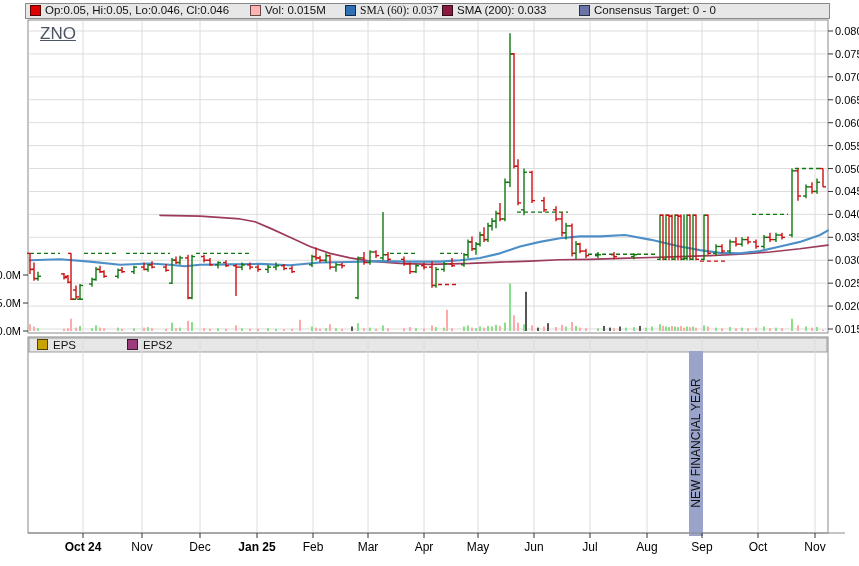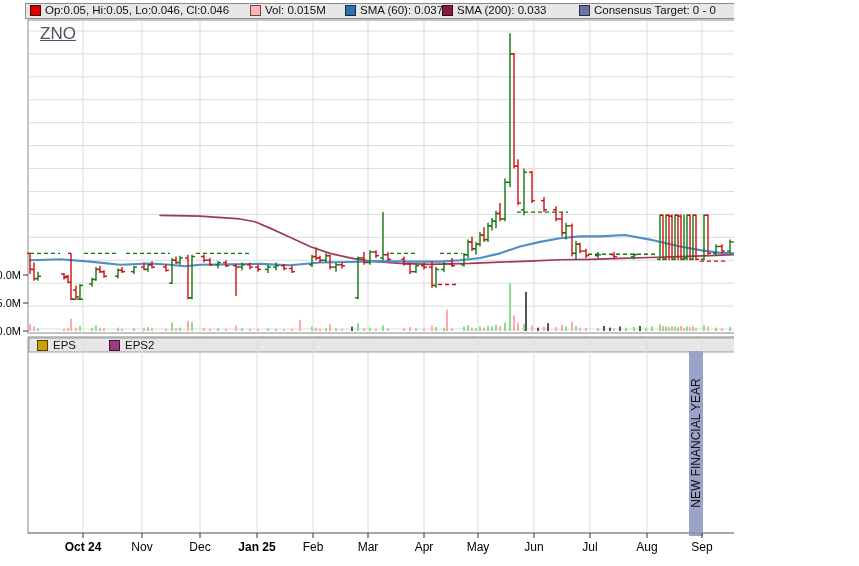--- a/index.html
+++ b/index.html
@@ -1,43 +1,43 @@
 <!DOCTYPE html>
 <html><head>
 <meta charset="utf-8">
 <style>
   html,body{margin:0;padding:0;background:#fff;}
   body{font-family:"Liberation Sans",sans-serif;}
-  .stage{position:relative;width:702px;height:566px;background:#fff;overflow:hidden;padding-left:32px;}
+  .stage{position:relative;width:859px;height:566px;background:#fff;overflow:hidden;}
   svg{position:absolute;left:0;top:0;}
   .legendbar{position:absolute;left:25px;top:3px;width:805px;height:16px;background:#e7e7e7;
              border:1px solid #8a8a8a;box-sizing:border-box;z-index:2;}
   .legend-item{position:absolute;top:4px;display:flex;align-items:center;gap:4px;
                font-size:11.5px;color:#111;white-space:nowrap;z-index:3;}
   .sw{width:9px;height:9px;border:1px solid rgba(0,0,0,.6);display:inline-block;flex:0 0 auto;}
   .ticker{position:absolute;left:40px;top:24px;font-size:17px;color:#4c5564;z-index:3;text-decoration:underline;}
   .site{position:absolute;right:46px;top:25px;font-size:19px;font-weight:bold;color:#c32222;z-index:3;}
-  .eps-item{position:absolute;display:flex;align-items:flex-end;gap:5px;font-size:11.5px;color:#111;z-index:3;}
+  .eps-item{position:absolute;display:flex;align-items:flex-start;gap:5px;font-size:11.5px;color:#111;z-index:3;}
 </style>
 </head>
 <body>
 
 <div class="stage">
 
   <div class="legendbar"></div>
   <div id="top-legend">
       <div class="legend-item" style="left: 30px;">
         <span class="sw" style="background:#dd0000"></span>
         <span>Op:0.05, Hi:0.05, Lo:0.046, Cl:0.046</span>
       </div>
       <div class="legend-item" style="left: 250px;">
         <span class="sw" style="background:#ffb3b3"></span>
         <span>Vol: 0.015M</span>
       </div>
-      <div class="legend-item" style="left: 345px;">
+      <div class="legend-item" style="left: 345px; font-family: Liberation Serif, serif;">
         <span class="sw" style="background:#2f6fb3"></span>
         <span>SMA (60): 0.037</span>
       </div>
       <div class="legend-item" style="left: 442px;">
         <span class="sw" style="background:#8b1a3f"></span>
         <span>SMA (200): 0.033</span>
       </div>
       <div class="legend-item" style="left: 579px;">
         <span class="sw" style="background:#6a74a8"></span>
         <span>Consensus Target: 0 - 0</span>
@@ -649,19 +649,19 @@
       <text x="815" y="551" font-size="12" fill="#000" text-anchor="middle" font-weight="normal">Nov</text>
     </svg>
 
   <div class="ticker">ZNO</div>
 
   <div id="eps-legend">
       <div class="eps-item" style="left: 37px; top: 339px;">
         <span class="sw" style="background:#c8a400"></span>
         <span>EPS</span>
       </div>
-      <div class="eps-item" style="left: 109px; top: 339px;">
+      <div class="eps-item" style="left: 127px; top: 339px;">
         <span class="sw" style="background:#9a3d7a"></span>
         <span>EPS2</span>
       </div>
     </div>
 
 </div>
 
 </body></html>

